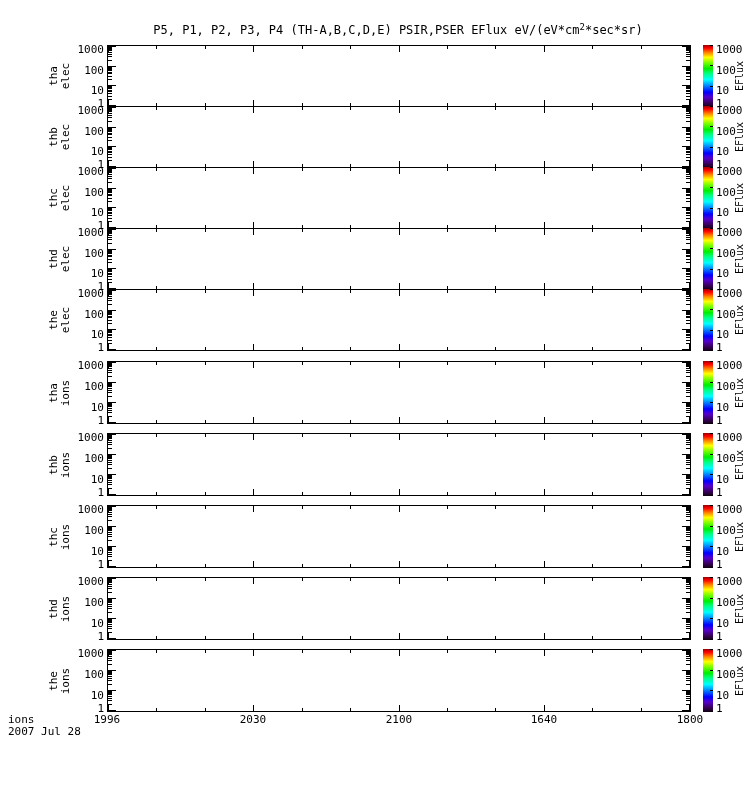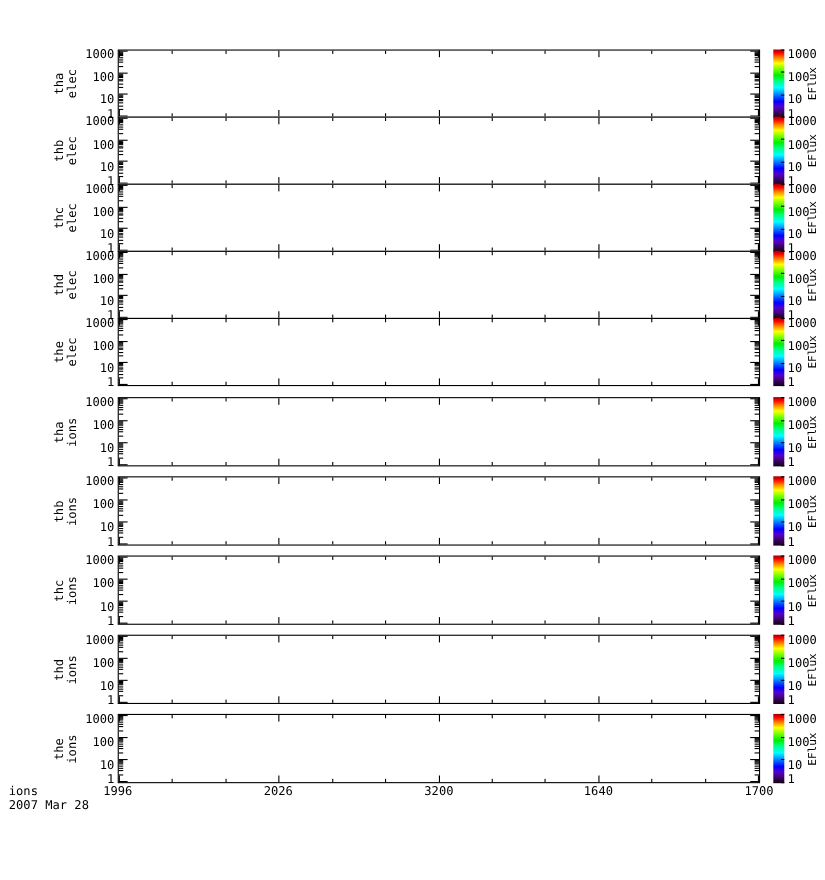--- a/index.html
+++ b/index.html
@@ -20,20 +20,21 @@
   .rotwrap{position:absolute;display:flex;align-items:center;justify-content:center;}
   .rot{transform:rotate(-90deg);white-space:pre;text-align:center;font-size:11px;line-height:12px;}
   .rot.small{font-size:10px;}
   .cbar{position:absolute;}
   .cbtick{position:absolute;background:#000;width:3px;height:1px;}
 </style>
 </head>
 <body>
 
 <div id="plot-canvas">
+  <div class="title"><span>P5, P1, P2, P3, P4 (TH-A,B,C,D,E) PSIR,PSER EFlux eV/(eV*cm</span><span class="sup">2</span><span>*sec*sr)</span></div>
 
   <div id="panels-layer">
       <div class="panel" style="position: absolute; left: 107px; top: 45px; width: 584px; height: 62px;">
         <div class="tick" style="top: 0px; left: 0px; width: 8px; height: 1px;"></div>
         <div class="tick" style="top: 0px; right: 0px; width: 8px; height: 1px;"></div>
         <div class="tick" style="top: 20px; left: 0px; width: 8px; height: 1px;"></div>
         <div class="tick" style="top: 20px; right: 0px; width: 8px; height: 1px;"></div>
         <div class="tick" style="top: 39px; left: 0px; width: 8px; height: 1px;"></div>
         <div class="tick" style="top: 39px; right: 0px; width: 8px; height: 1px;"></div>
         <div class="tick" style="top: 59px; left: 0px; width: 8px; height: 1px;"></div>
@@ -1063,21 +1064,21 @@
       <div class="cbtick" style="left: 710px; top: 690px;"></div>
       <div class="cbtick" style="left: 710px; top: 711px;"></div>
       <div class="lab" style="left: 716px; top: 648px; width: 34px;">1000</div>
       <div class="lab" style="left: 716px; top: 669px; width: 34px;">100</div>
       <div class="lab" style="left: 716px; top: 690px; width: 34px;">10</div>
       <div class="lab" style="left: 716px; top: 703px; width: 34px;">1</div>
       <div class="rotwrap" style="left: 730px; top: 649px; width: 20px; height: 63px;">
         <div class="rot small">EFlux</div>
       </div>
       <div class="lab center" style="left: 82px; top: 714px; width: 50px;">1996</div>
-      <div class="lab center" style="left: 228px; top: 714px; width: 50px;">2026</div>
-      <div class="lab center" style="left: 374px; top: 714px; width: 50px;">3200</div>
+      <div class="lab center" style="left: 228px; top: 714px; width: 50px;">2030</div>
+      <div class="lab center" style="left: 374px; top: 714px; width: 50px;">2100</div>
       <div class="lab center" style="left: 519px; top: 714px; width: 50px;">1640</div>
-      <div class="lab center" style="left: 665px; top: 714px; width: 50px;">1700</div>
+      <div class="lab center" style="left: 665px; top: 714px; width: 50px;">1800</div>
     </div>
 
   <div class="lab" style="left:8px;top:714px;">ions</div>
-  <div class="lab" style="left:8px;top:726px;">2007 Mar 28</div>
+  <div class="lab" style="left:8px;top:726px;">2007 Jul 28</div>
 </div>
 
 </body></html>

